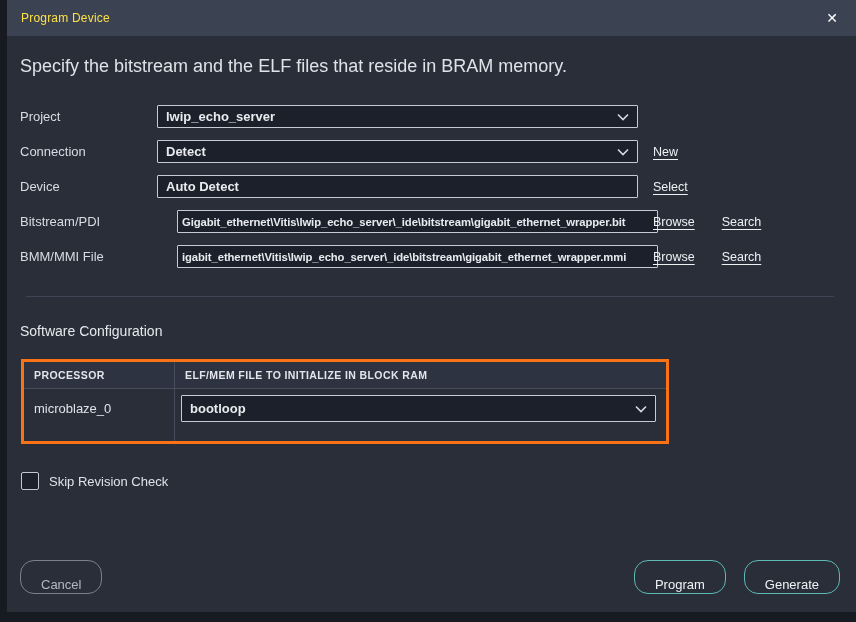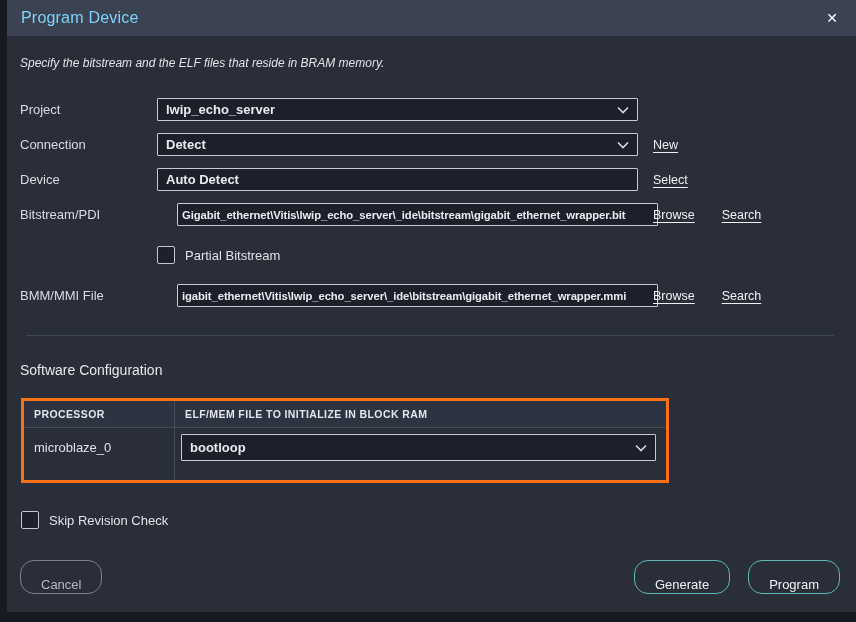--- a/index.html
+++ b/index.html
@@ -11,24 +11,24 @@
   }
   .stage { position:relative; width:856px; height:622px; background:#171a21; }
   .dialog {
     position:absolute; left:7px; top:0; width:849px; height:612px;
     background:#2a2e39; color:#e6e8ec;
   }
   .titlebar {
     height:36px; background:#3b4251; display:flex; align-items:center;
     padding:0 14px; justify-content:space-between;
   }
-  .titlebar .title { font-size:16px; color:#7dd3fc; letter-spacing:.2px; }
+  .titlebar .title { font-size:12px; color:#fde047; letter-spacing:.2px; }
   .close-btn { font-size:14px; color:#ffffff; cursor:pointer; line-height:1; padding:2px 4px; }
   .content { padding:0 16px 0 13px; }
-  .desc { margin-top:20px; font-size:12px; color:#dfe2e7;font-style:italic; }
+  .desc { margin-top:20px; font-size:18px; color:#dfe2e7; }
   .form { margin-top:28px; }
   .row { display:flex; align-items:center; margin-bottom:12px; }
   .row .label { width:137px; flex:none; font-size:13px; color:#d9dce2; }
   .row .field { width:481px; flex:none; }
   .row .links { margin-left:15px; display:flex; gap:27px; }
   a.link { font-size:12.5px; color:#eef0f3; text-decoration:underline; text-underline-offset:3px; cursor:pointer; }
   .text-input, .select {
     width:100%; height:23px; background:#1c202b; border:1px solid #c6cad2;
     color:#e8eaee; font-size:13px; font-family:"Liberation Sans", sans-serif;
     padding:0 8px; border-radius:1px;font-weight:bold;
@@ -126,24 +126,20 @@
           <div class="label">Bitstream/PDI</div>
           <div class="field">
             <input class="text-input path" value="Gigabit_ethernet\Vitis\lwip_echo_server\_ide\bitstream\gigabit_ethernet_wrapper.bit" style="">
           </div>
           <div class="links">
             <a class="link">Browse</a>
             <a class="link">Search</a>
           </div>
         </div>
 
-        <div class="chk-row indent">
-          <div class="checkbox"></div>
-          <span class="chk-label">Partial Bitstream</span>
-        </div>
 
         <div class="row">
           <div class="label">BMM/MMI File</div>
           <div class="field">
             <input class="text-input path" value="igabit_ethernet\Vitis\lwip_echo_server\_ide\bitstream\gigabit_ethernet_wrapper.mmi" style="">
           </div>
           <div class="links">
             <a class="link">Browse</a>
             <a class="link">Search</a>
           </div>
@@ -174,18 +170,18 @@
 
       <div class="skip-row">
         <div class="checkbox"></div>
         <span class="chk-label">Skip Revision Check</span>
       </div>
     </div>
 
     <div class="footer">
       <button class="btn cancel">Cancel</button>
       <div class="spacer"></div>
+      <button class="btn accent">Program</button>
       <button class="btn accent">Generate</button>
-      <button class="btn accent">Program</button>
     </div>
 
   </div>
 </div>
 
 </body></html>

